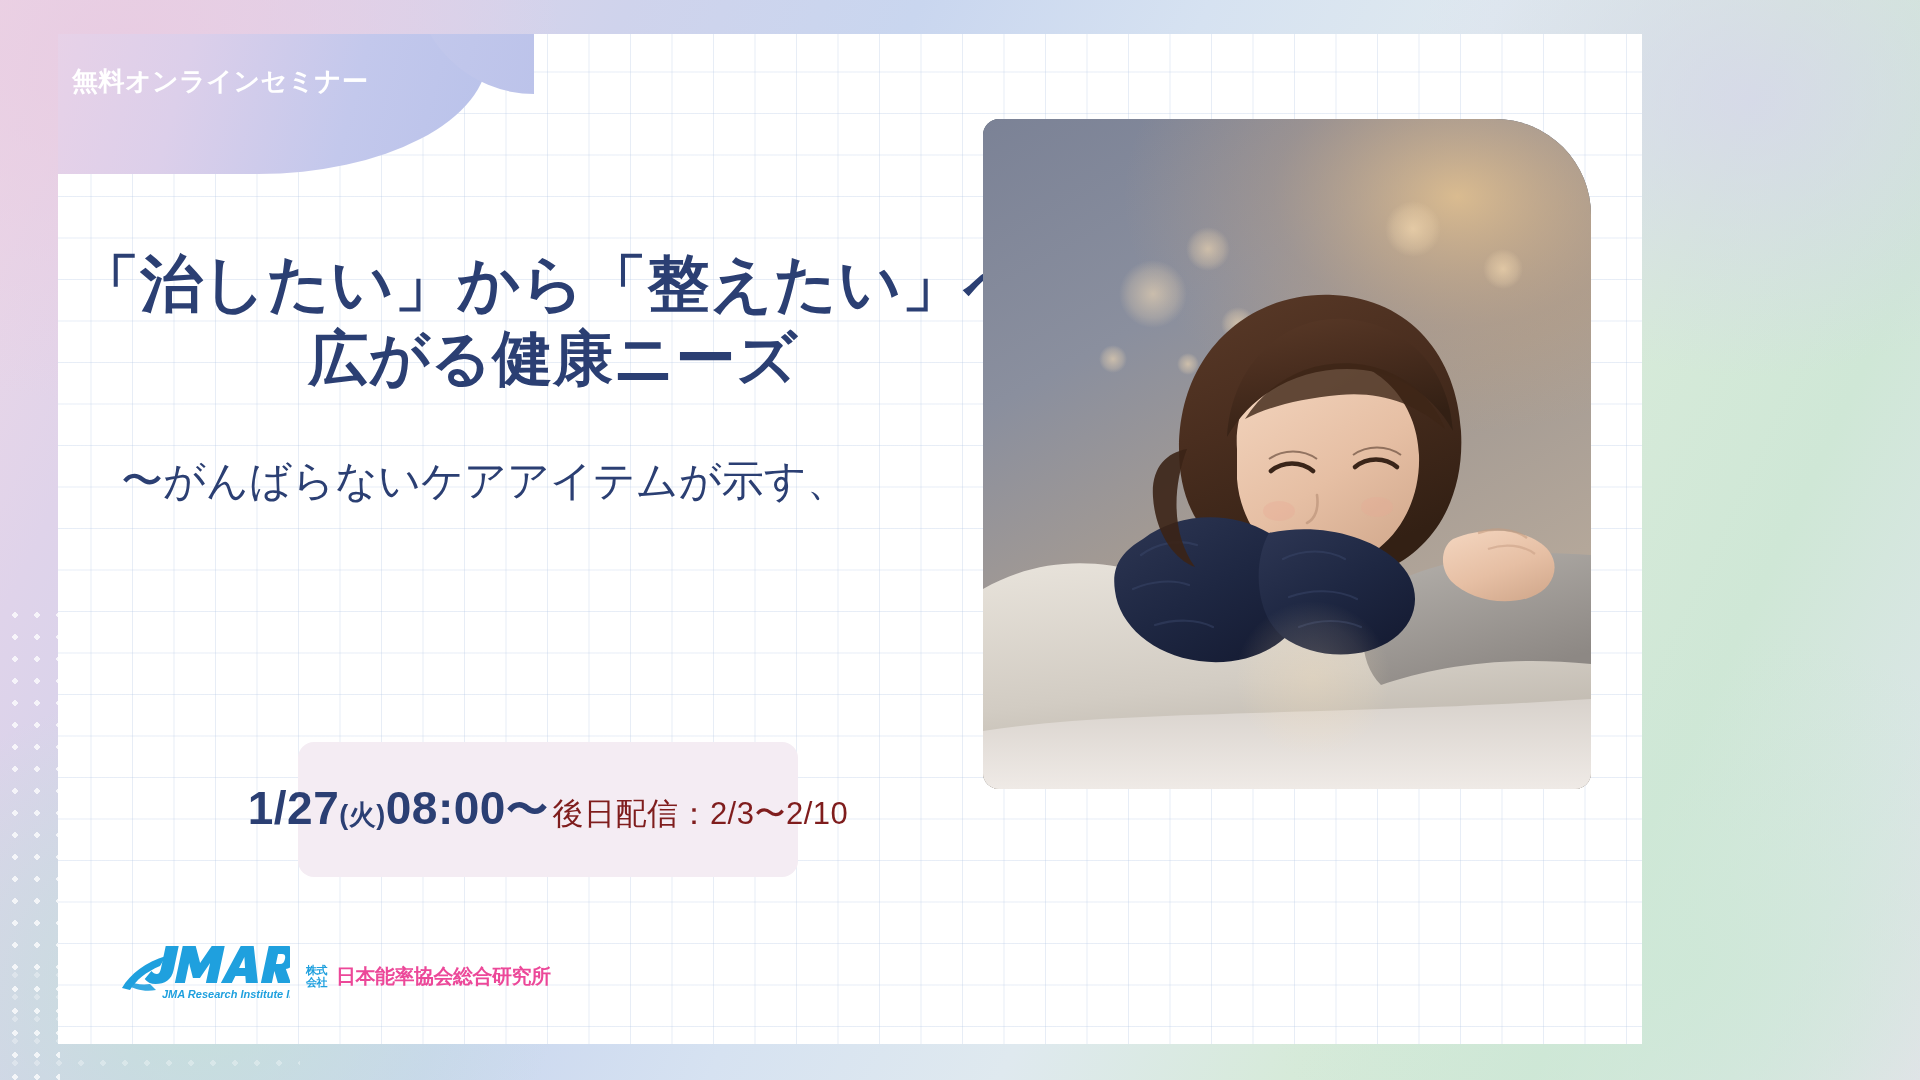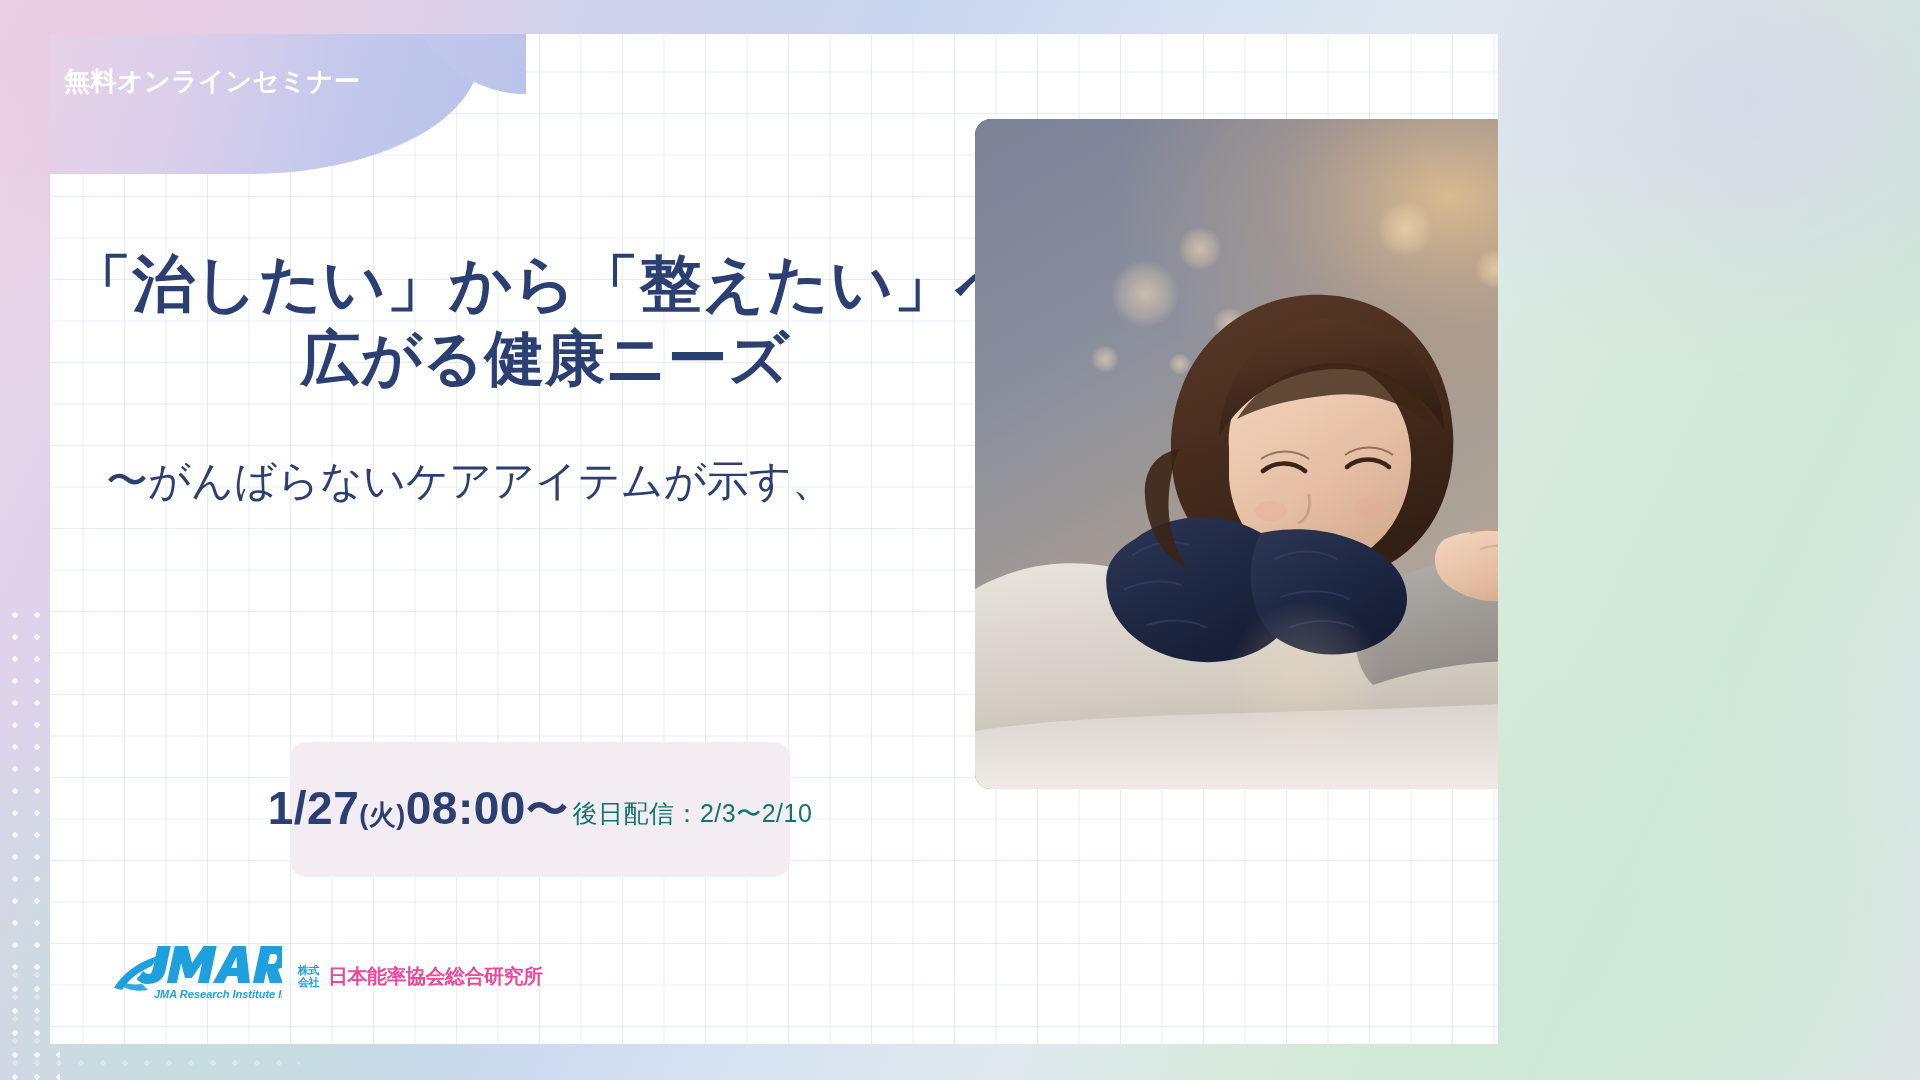--- a/index.html
+++ b/index.html
@@ -56,22 +56,22 @@
   #dot-texture-b {
     position:absolute; left:0; bottom:0; width:300px; height:120px;
     background-image:radial-gradient(circle, rgba(255,255,255,.55) 2.6px, transparent 2.9px);
     background-size:22px 22px;
     background-position:4px 4px;
     opacity:.55;
   }
 
   
   #card {
-    position:absolute; left:50px; top:34px;
-    width:1448px; height:1010px;
+    position:absolute; left:58px; top:34px;
+    width:1584px; height:1010px;
     background:#ffffff;
     overflow:hidden;
   }
   #grid {
     position:absolute; inset:0;
     background-image:
       linear-gradient(to right, rgba(176,196,226,.30) 1px, transparent 1px),
       linear-gradient(to bottom, rgba(176,196,226,.30) 1px, transparent 1px);
     background-size:41.5px 41.5px;
     background-position:-9px -4px;
@@ -113,21 +113,21 @@
     font-weight:700;
     letter-spacing:.5px;
     white-space:nowrap;
     line-height:1.16;
   }
   #title-line1 { font-size:62px; }
   #title-line2 { font-size:60px; margin-top:4px; }
 
   
   #subtitle-wrap {
-    position:absolute; left:0px; top:418px; width:990px;
+    position:absolute; left:0px; top:418px; width:990px;padding-left:7px;
   }
   .subtitle-line {
     font-family:"Liberation Serif","DejaVu Serif",serif;
     color:#2b3f73;
     font-size:42px;
     line-height:1.42;
     white-space:nowrap;
   }
   #subtitle-line1 { padding-left:56px; }
   #subtitle-line2 { padding-left:262px; }
@@ -143,21 +143,21 @@
     gap:4px;
   }
   #date-main {
     color:#2b3f73; font-weight:700; font-size:46px;
     white-space:nowrap; letter-spacing:.5px;
     display:flex; align-items:baseline;
   }
   #date-main .dow { font-size:27px; font-weight:700; }
   #date-main .tilde { font-size:42px; }
   #date-sub {
-    color:#0f766e; font-size:25px; white-space:nowrap;
+    color:#7f1d1d; font-size:31px; white-space:nowrap;
     letter-spacing:.5px;
     margin-top:8px;
   }
 
   
   #photo {
     position:absolute; left:925px; top:85px;
     width:608px; height:670px;
     border-top-left-radius:16px;
     border-top-right-radius:96px;

